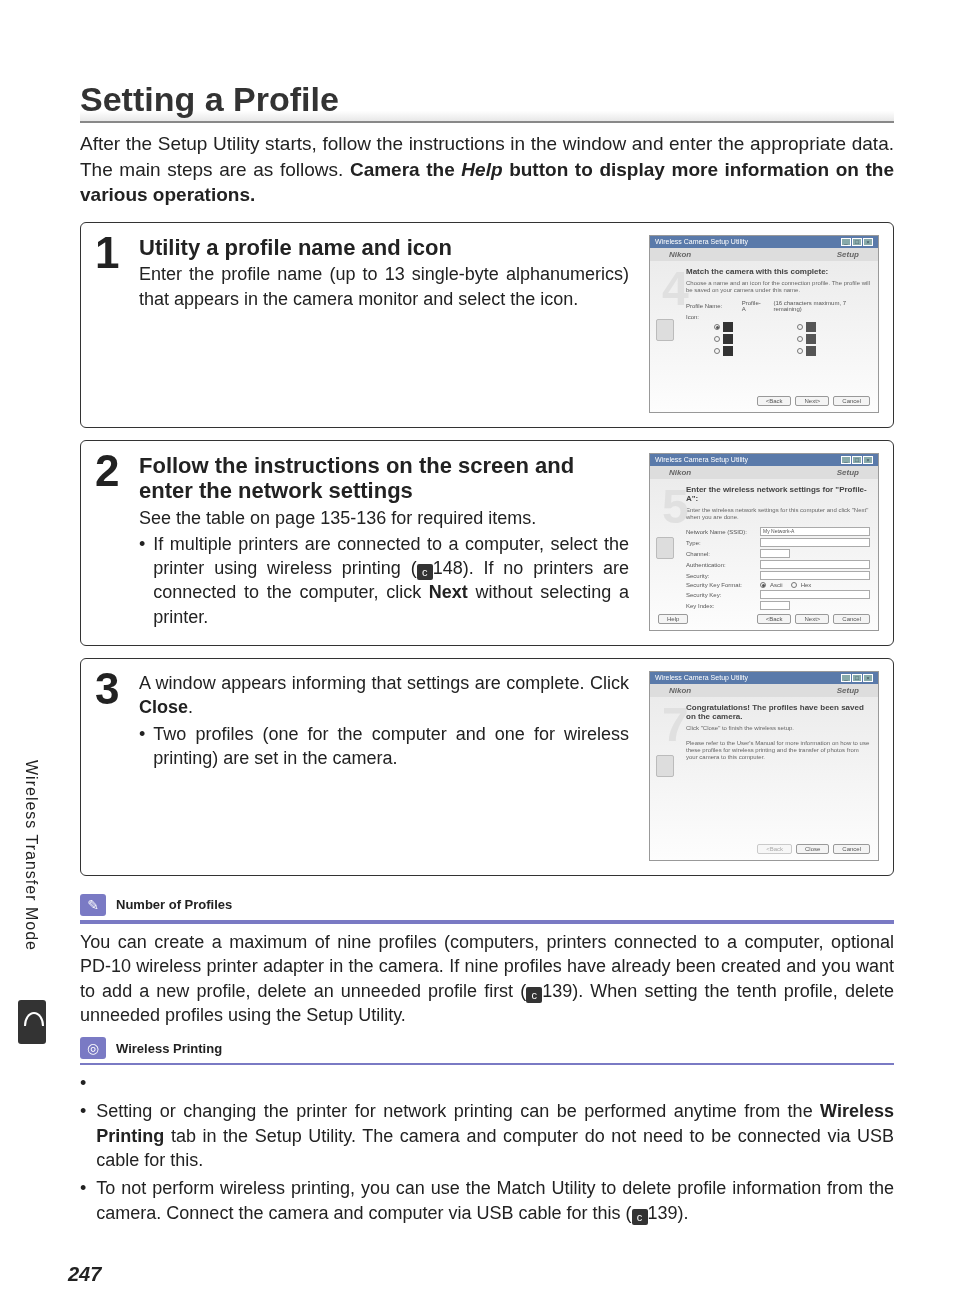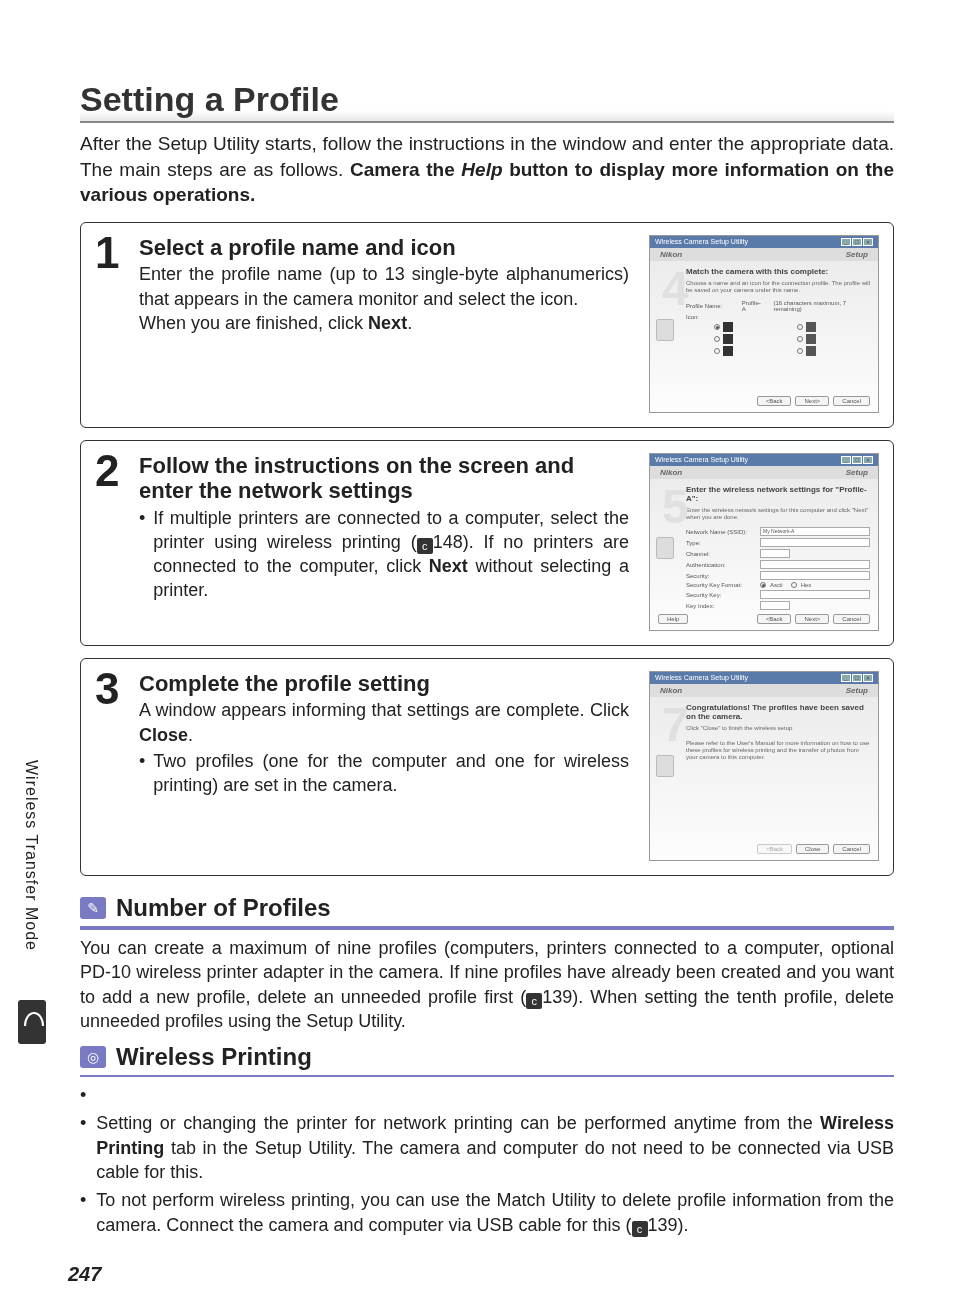--- a/index.html
+++ b/index.html
@@ -77,21 +77,21 @@
   .shot-title {
     background: #5a7aaa;
     color: #fff;
     padding: 2px 5px;
     font-size: 7px;
     display: flex;
     justify-content: space-between;
   }
   .shot-brand {
     background: #ddd;
-    padding: 2px 10px;
+    padding: 2px 19px;
     font-size: 8px;
     font-weight: bold;
     font-style: italic;
     color: #666;
     display: flex;
     justify-content: space-between;
   }
   .shot-body {
     padding: 6px 8px;
     position: relative;
@@ -183,21 +183,21 @@
     width: 26px;
     height: 22px;
     background: #7a7ac4;
     border-radius: 3px;
     display: flex;
     align-items: center;
     justify-content: center;
     color: #fff;
     font-size: 14px;
   }
-  .note-title { font-size: 24px; font-weight: 900; }
+  .note-title { font-size: 13px; font-weight: 900; }
   .note-body {
     font-size: 18px;
     line-height: 1.35;
     text-align: justify;
   }
   .note-bullet {
     display: flex;
     gap: 10px;
     font-size: 18px;
     line-height: 1.35;
@@ -263,25 +263,22 @@
 
 <h1 class="main-heading">Setting a Profile</h1>
 
 <p class="intro">
   <span>After the Setup Utility starts, follow the instructions in the window and enter the appropriate data. The main steps are as follows. </span><b><span>Camera the </span><i><span>Help</span></i><span> button to display more information on the various operations.</span></b>
 </p>
 
 <div class="step-box">
   <div class="step-num">1</div>
   <div class="step-content">
-    <div class="step-title">Select a profile name and icon</div>
+    <div class="step-title">Utility a profile name and icon</div>
     <div>Enter the profile name (up to 13 single-byte alphanumerics) that appears in the camera monitor and select the icon.</div>
-    <div>
-      <span>When you are finished, click </span><b>Next</b><span>.</span>
-    </div>
   </div>
   <div class="shot">
     <div class="shot-title">
       <span>Wireless Camera Setup Utility</span>
       <span class="win-ctrls">
           <span class="win-ctrl">_</span>
           <span class="win-ctrl">□</span>
           <span class="win-ctrl">×</span>
         </span>
     </div>
@@ -336,20 +333,21 @@
       <span class="shot-btn">Next&gt;</span>
       <span class="shot-btn">Cancel</span>
     </div>
   </div>
 </div>
 
 <div class="step-box">
   <div class="step-num">2</div>
   <div class="step-content">
     <div class="step-title">Follow the instructions on the screen and enter the network settings</div>
+    <div>See the table on page 135-136 for required items.</div>
     <div class="bullet">
       <span class="bullet-mark">•</span>
       <span class="bullet-text">
         <span>If multiple printers are connected to a computer, select the printer using wireless printing (</span><span class="page-ref">c</span><span>148). If no printers are connected to the computer, click </span><b>Next</b><span> without selecting a printer.</span>
       </span>
     </div>
   </div>
   <div class="shot">
     <div class="shot-title">
       <span>Wireless Camera Setup Utility</span>
@@ -413,21 +411,20 @@
       <span class="shot-btn">&lt;Back</span>
       <span class="shot-btn">Next&gt;</span>
       <span class="shot-btn">Cancel</span>
     </div>
   </div>
 </div>
 
 <div class="step-box">
   <div class="step-num">3</div>
   <div class="step-content">
-    <div class="step-title">Complete the profile setting</div>
     <div>
       <span>A window appears informing that settings are complete. Click </span><b>Close</b><span>.</span>
     </div>
     <div class="bullet">
       <span class="bullet-mark">•</span>
       <span class="bullet-text">Two profiles (one for the computer and one for wireless printing) are set in the camera.</span>
     </div>
   </div>
   <div class="shot" style="height:190px">
     <div class="shot-title">

